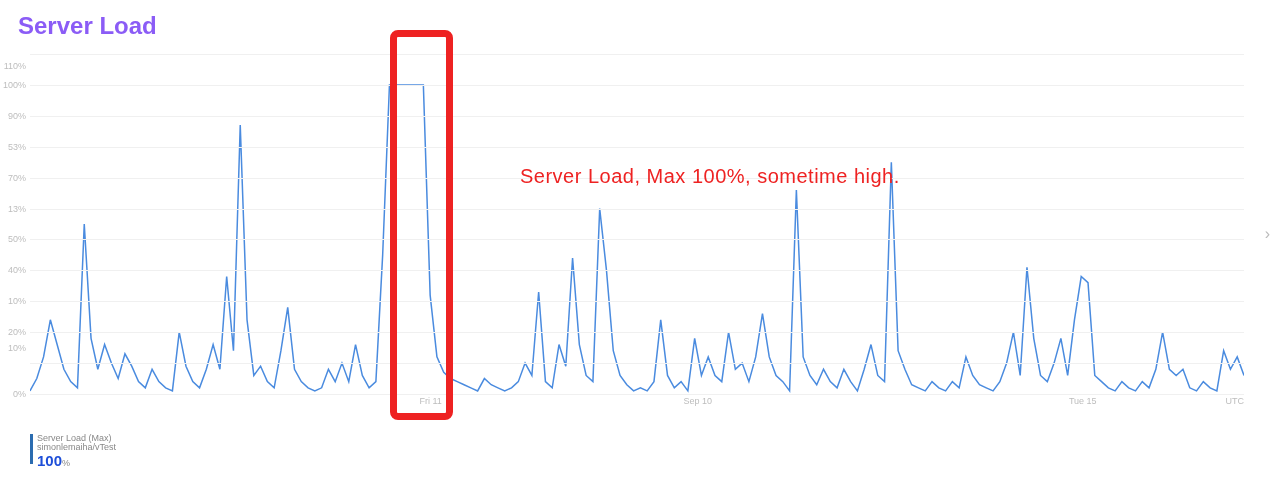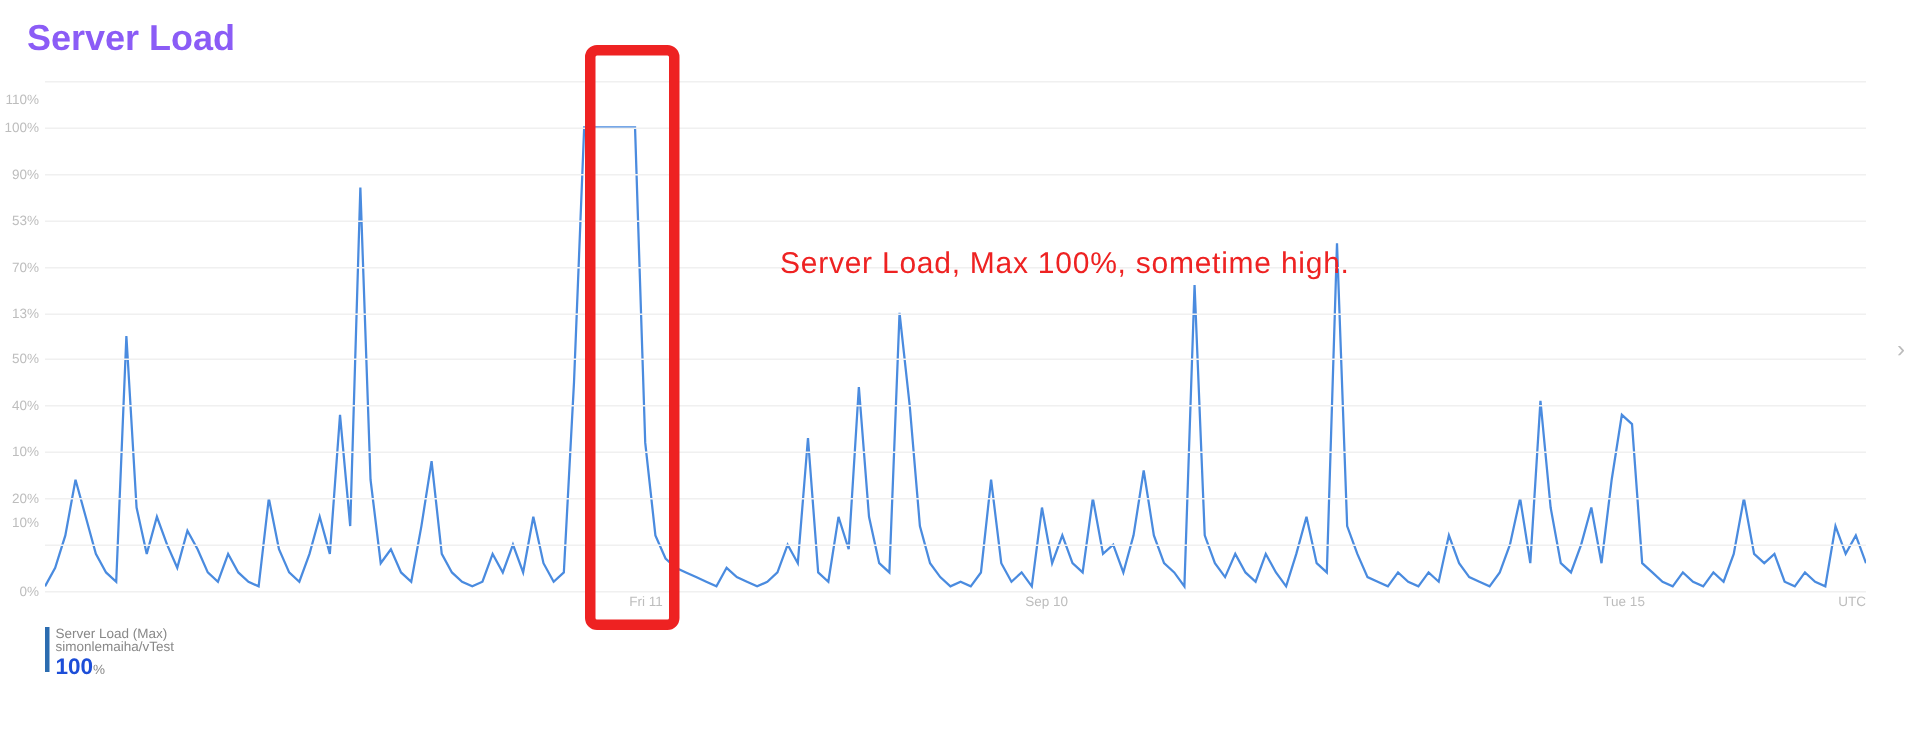--- a/index.html
+++ b/index.html
@@ -67,21 +67,21 @@
     .x-tick {
       position: absolute;
       transform: translateX(-50%);
       white-space: nowrap;
     }
     .x-right {
       position: absolute;
       right: 0;
     }
     .legend {
-      margin: 8px 0 0 30px;
+      margin: 24px 0 0 30px;
       display: flex;
       align-items: flex-start;
     }
     .legend-bar {
       width: 3px;
       height: 30px;
       background: #2b6cb0;
       margin-right: 4px;
     }
     .legend-text {

